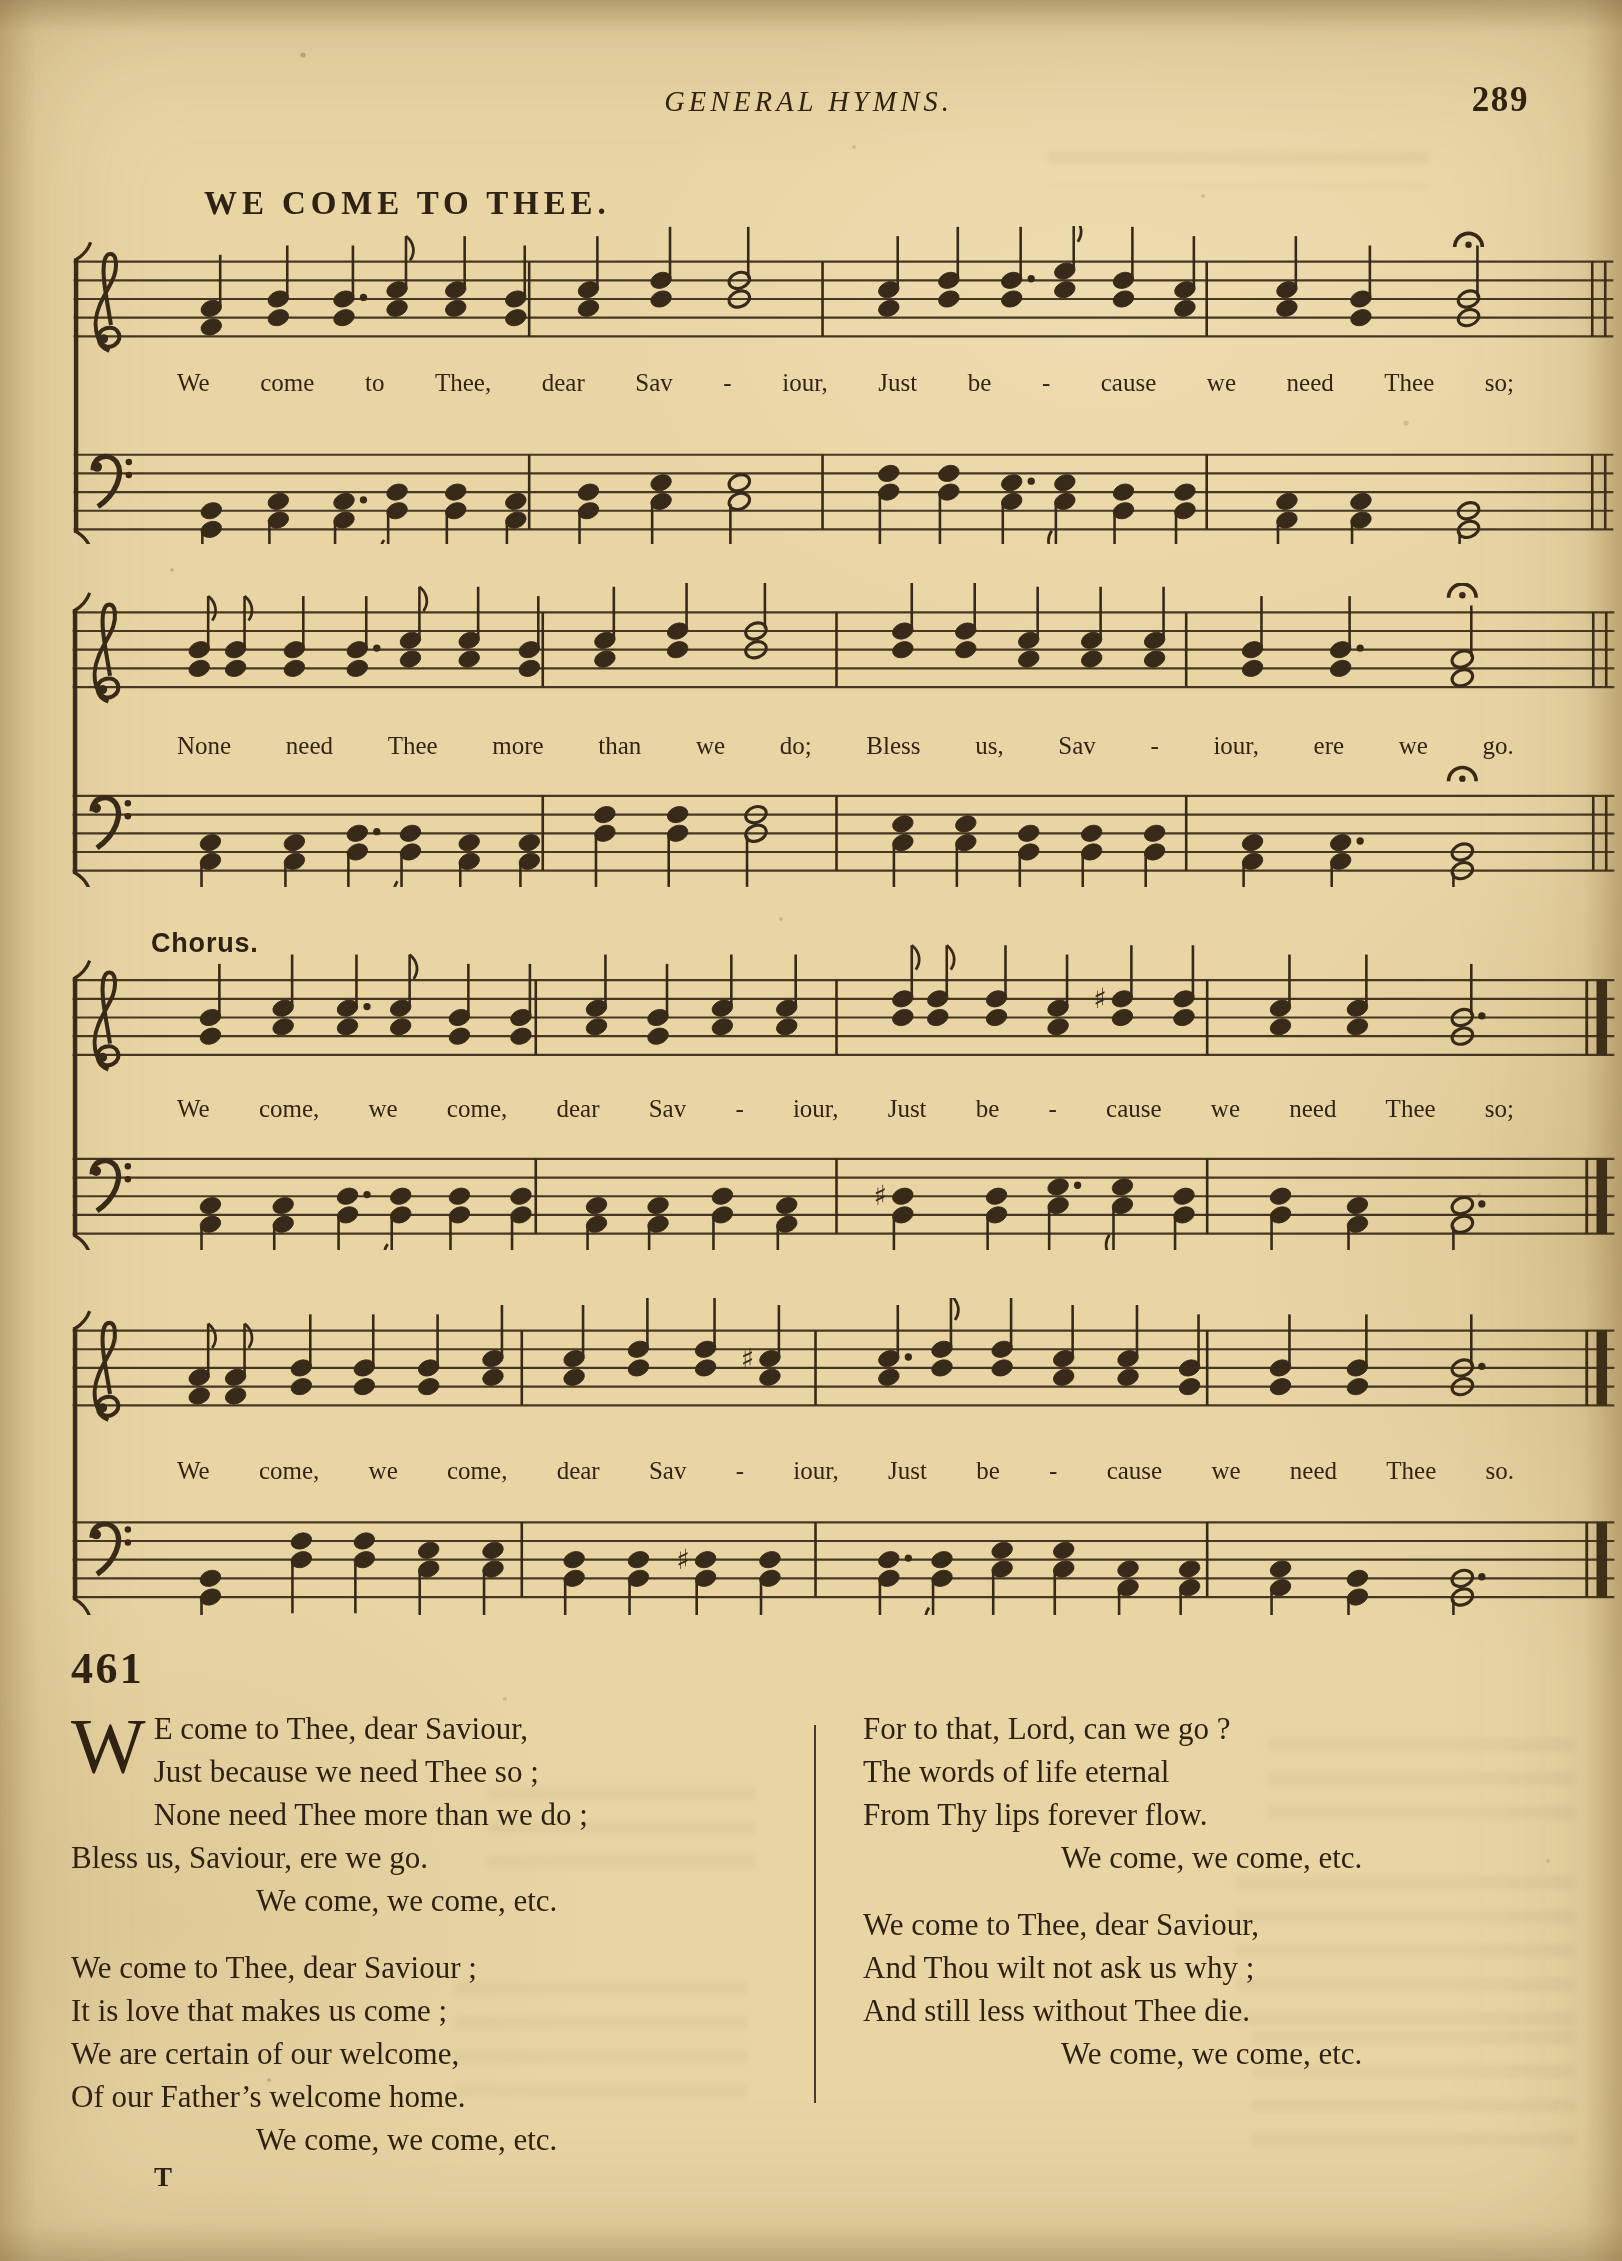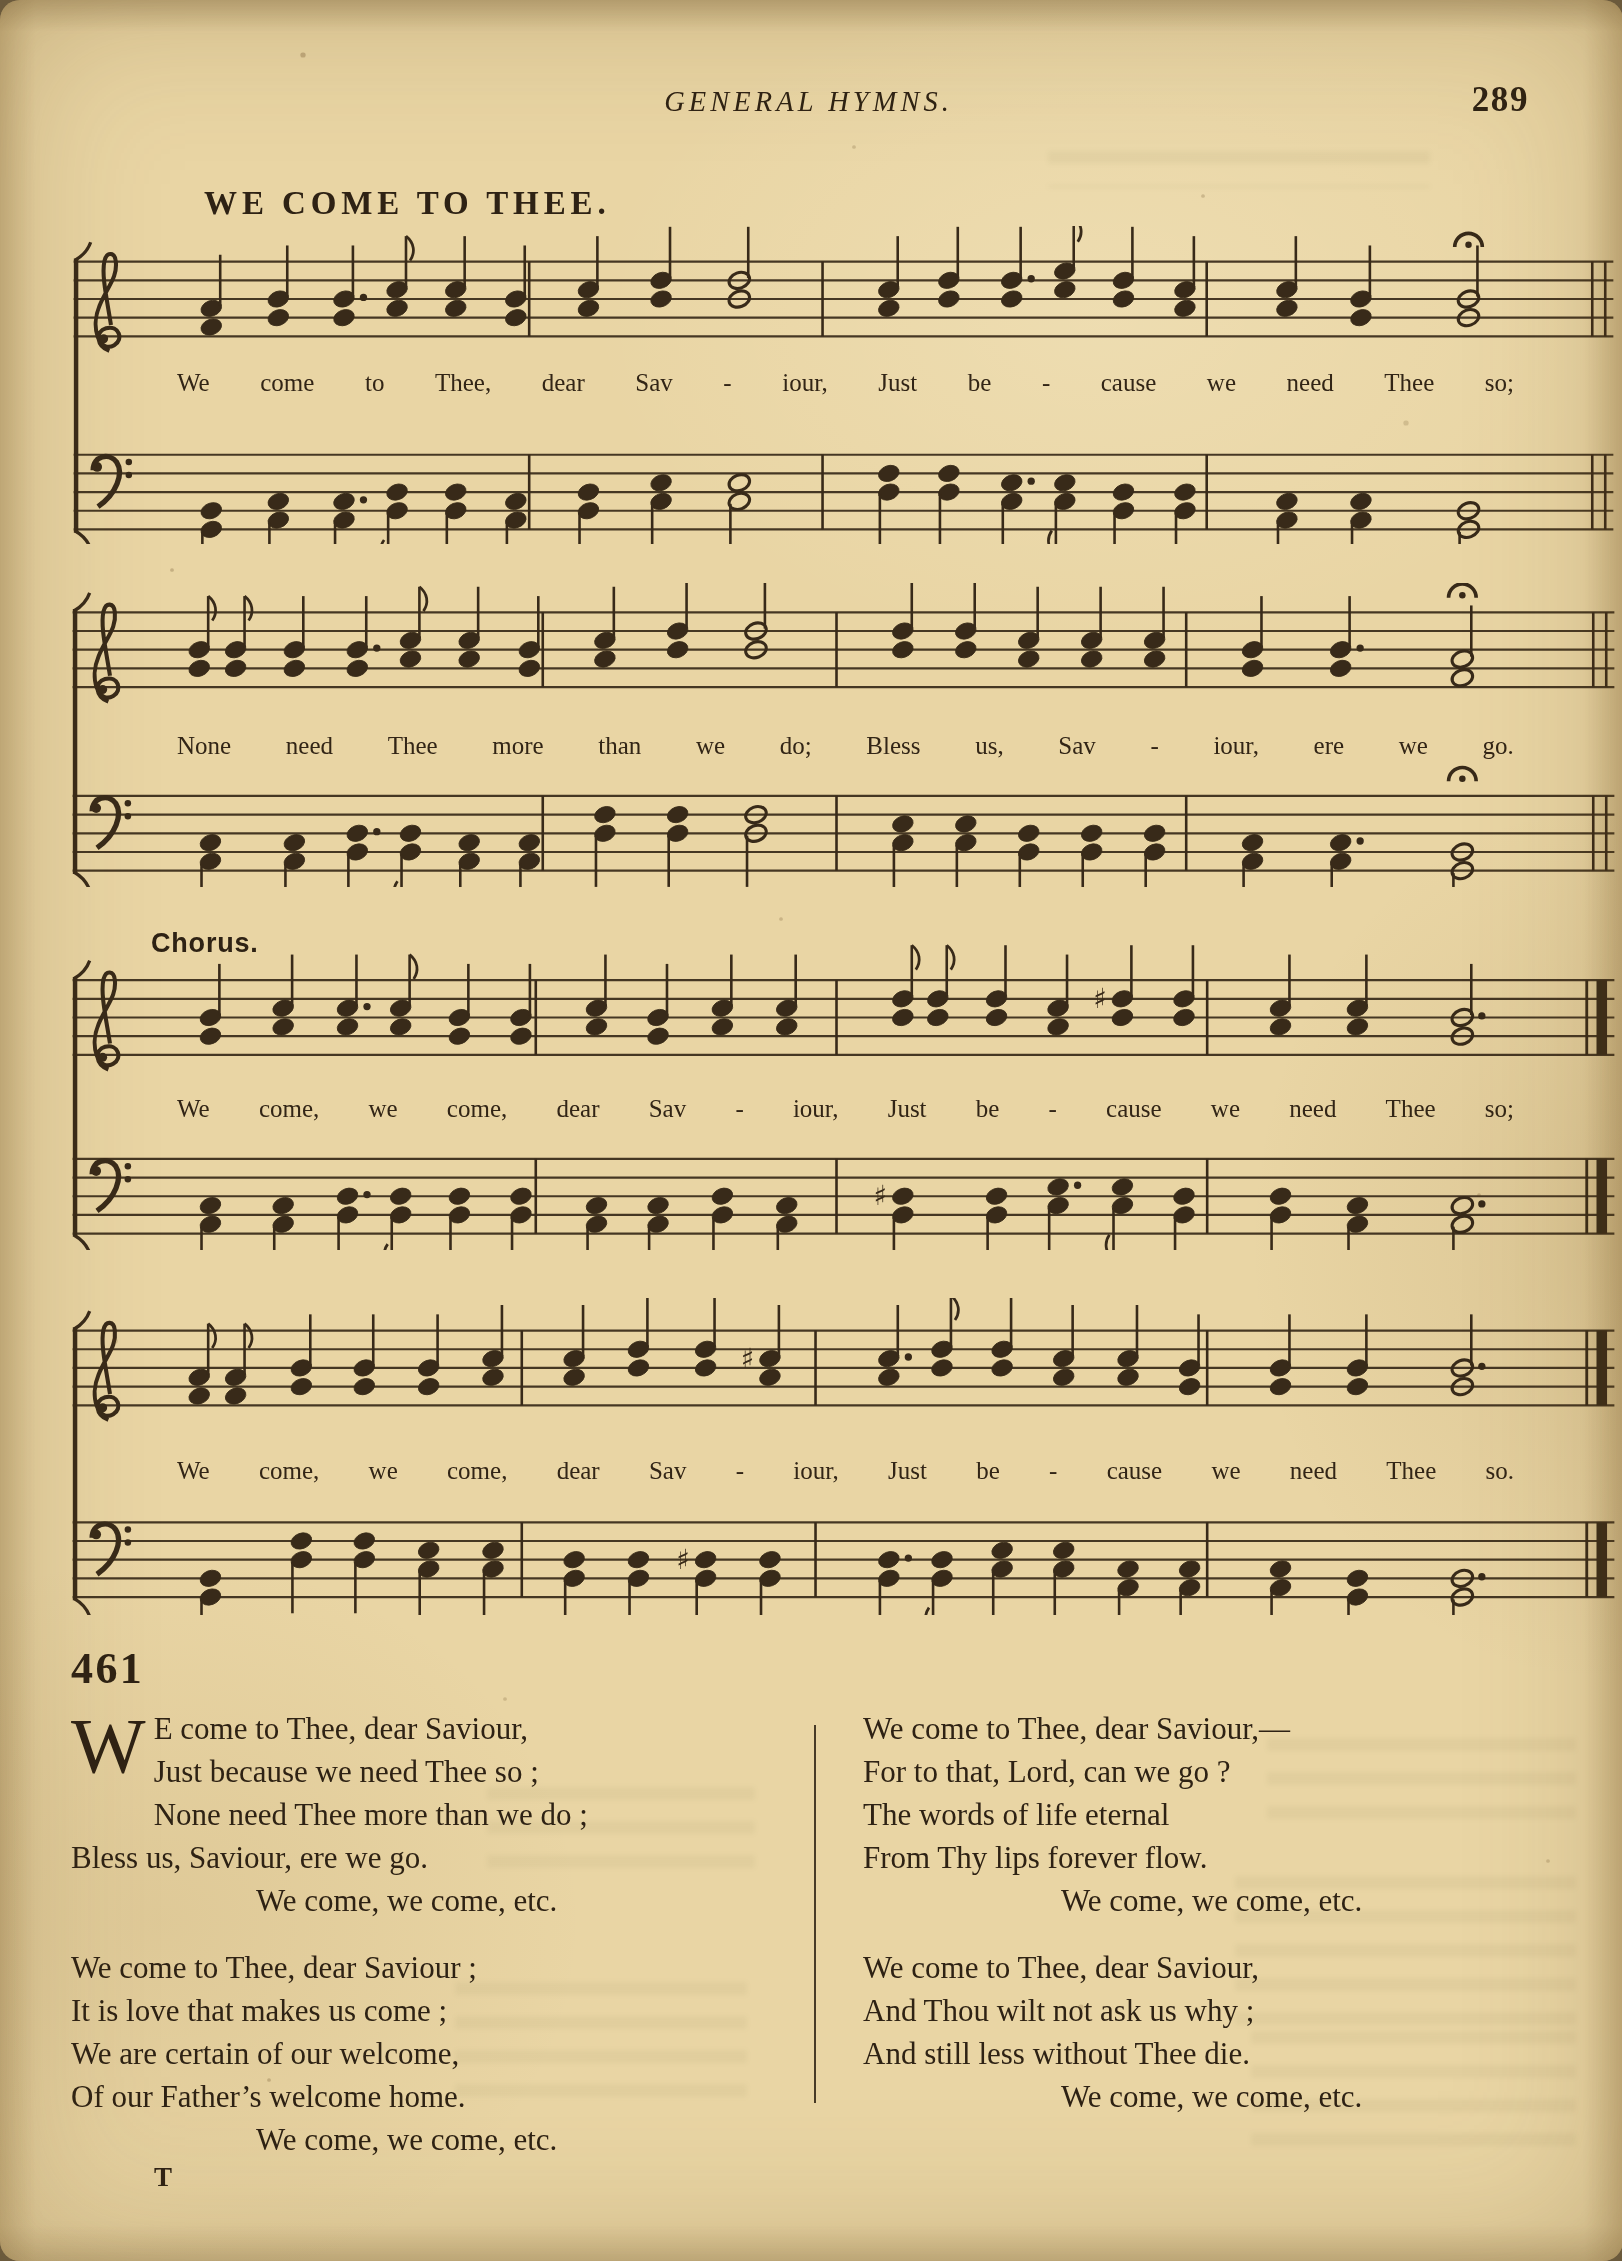--- a/index.html
+++ b/index.html
@@ -8,21 +8,20 @@
     background-color:#e9d5a4;
     background-image:
       linear-gradient(180deg, rgba(86,62,26,.22), rgba(86,62,26,0) 1.4%),
       linear-gradient(0deg, rgba(86,62,26,.14), rgba(86,62,26,0) 1.6%),
       linear-gradient(90deg, rgba(120,88,38,.16), rgba(120,88,38,0) 2.2%, rgba(120,88,38,0) 97.6%, rgba(120,88,38,.2)),
       radial-gradient(ellipse 731px 487px at 68% 14%, rgba(255,248,222,.22), rgba(255,248,222,0) 70%),
       radial-gradient(ellipse 650px 569px at 10% 85%, rgba(130,96,40,.10), rgba(130,96,40,0) 65%),
       radial-gradient(ellipse 569px 731px at 98% 55%, rgba(130,96,40,.12), rgba(130,96,40,0) 60%);
     font-family:"Liberation Serif","DejaVu Serif",serif;
     color:#2e2214;
-    border-radius:20px;
   }
   .vignette{position:absolute;inset:0;pointer-events:none;
     box-shadow:inset 0 0 154px rgba(110,78,30,.30), inset 0 0 41px rgba(110,78,30,.18);}
   .speckles{position:absolute;top:0;left:0;width:1.6px;height:1.6px;background:transparent;border-radius:50%;
     box-shadow:
       302px 54px 0 1.6px rgba(92,64,26,.28), 1202px 195px 0 0.8px rgba(92,64,26,.22),
       171px 569px 0 0.8px rgba(92,64,26,.25), 1405px 422px 0 1.6px rgba(92,64,26,.18),
       780px 918px 0 0.8px rgba(92,64,26,.22), 114px 1340px 0 1.6px rgba(92,64,26,.2),
       1478px 1194px 0 0.8px rgba(92,64,26,.24), 504px 1698px 0 0.8px rgba(92,64,26,.2),
       1080px 2006px 0 1.6px rgba(92,64,26,.18), 268px 2079px 0 0.8px rgba(92,64,26,.24),
@@ -790,21 +789,20 @@
         <div class="verse-line">We come to Thee, dear Saviour ;</div>
         <div class="verse-line">It is love that makes us come ;</div>
         <div class="verse-line">We are certain of our welcome,</div>
         <div class="verse-line">Of our Father’s welcome home.</div>
         <div class="refrain-line">We come, we come, etc.</div>
       </div>
     </div>
   <div class="divider"></div>
   <div class="col col-right">
       <div class="verse">
-        <div class="verse-line">We come to Thee, dear Saviour,—</div>
         <div class="verse-line">For to that, Lord, can we go ?</div>
         <div class="verse-line">The words of life eternal</div>
         <div class="verse-line">From Thy lips forever flow.</div>
         <div class="refrain-line">We come, we come, etc.</div>
       </div>
       <div class="verse">
         <div class="verse-line">We come to Thee, dear Saviour,</div>
         <div class="verse-line">And Thou wilt not ask us why ;</div>
         <div class="verse-line">And still less without Thee die.</div>
         <div class="refrain-line">We come, we come, etc.</div>

